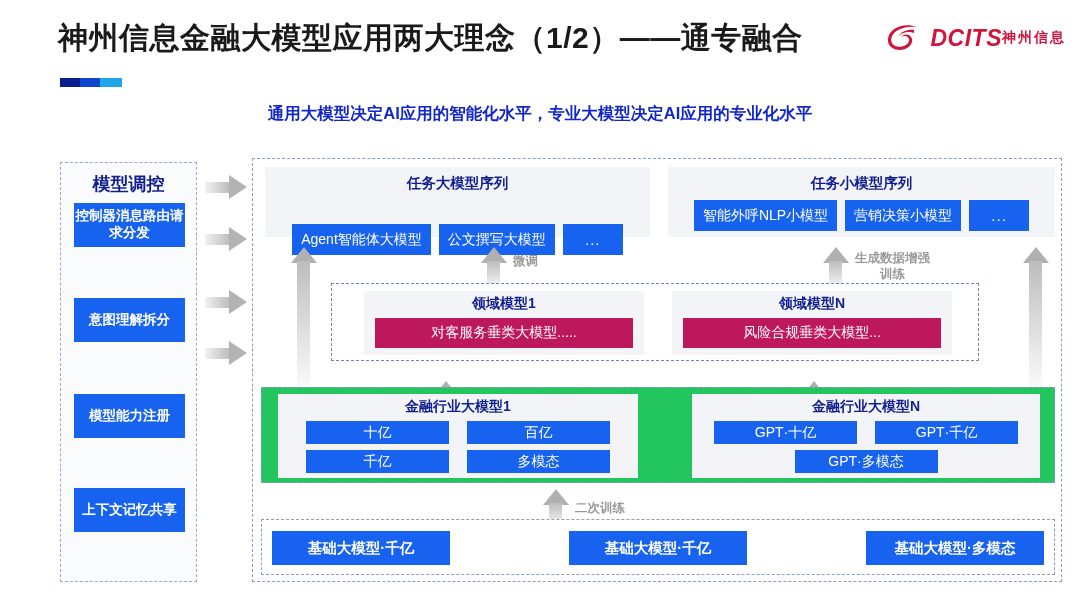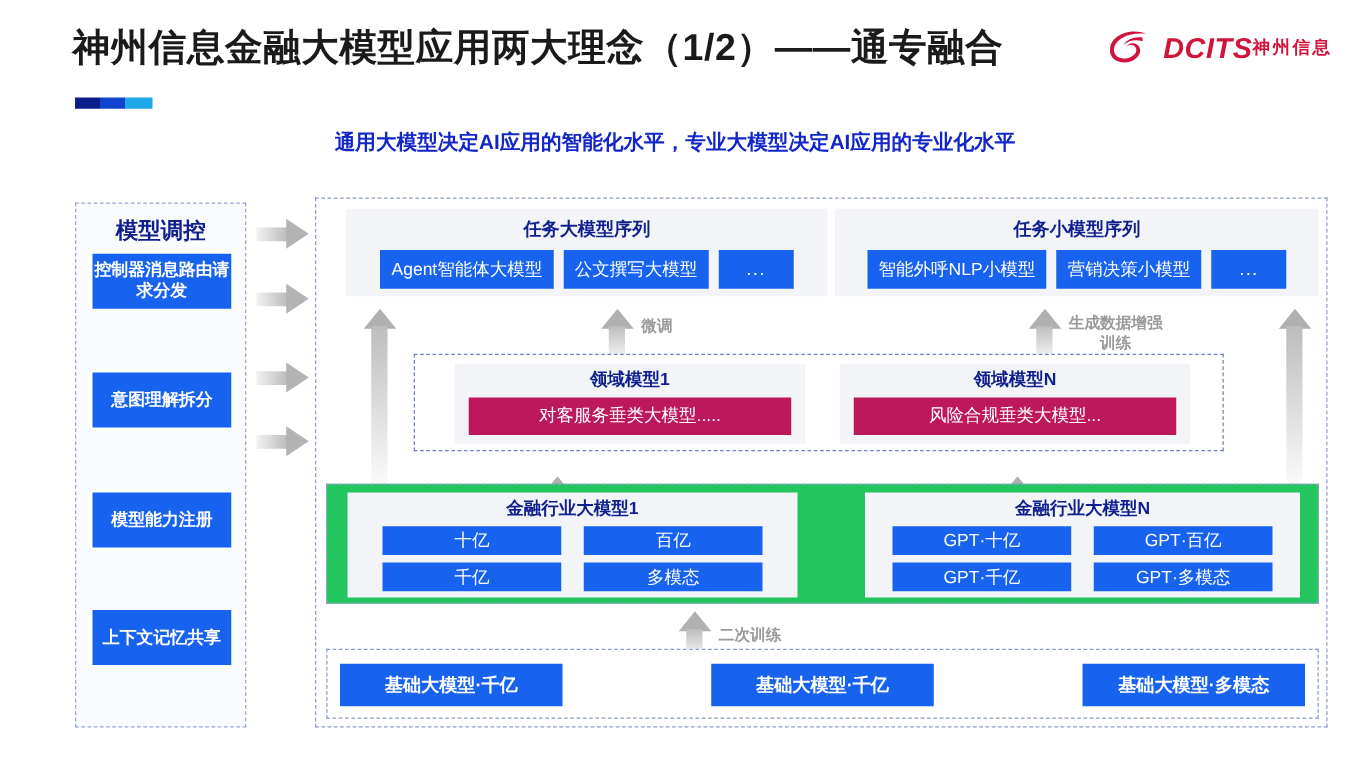--- a/index.html
+++ b/index.html
@@ -75,21 +75,21 @@
     position: absolute; left: 252px; top: 158px; width: 810px; height: 424px;
     border: 1px dashed #8d9bc9; background: #ffffff;
   }
 
   
   .seq {
     position: absolute; top: 8px; height: 70px;
     background: #f2f4f7;
     display: flex; flex-direction: column; align-items: center;
   }
-  .seq-left  { left: 24px;   width: 385px; }
+  .seq-left  { left: 12px;   width: 385px; gap: 24px; }
   .seq-right { left: 415px; width: 387px; }
   .seq-title { font-size: 14.5px; font-weight: 700; color: #111f8e; margin-top: 7px; }
   .seq-row { display: flex; gap: 8px; margin-top: 7px; }
   .chip {
     background: #1763ef; color: #fff; font-size: 14px;
     height: 31px; display: flex; align-items: center; justify-content: center;
     padding: 0 9px; white-space: nowrap;
   }
   .chip.dots { width: 60px; font-size: 15px; letter-spacing: 1px; }
 
@@ -291,21 +291,20 @@
           <div class="ind-chip">十亿</div>
           <div class="ind-chip">百亿</div>
           <div class="ind-chip">千亿</div>
           <div class="ind-chip">多模态</div>
         </div>
       </div>
       <div class="ind-half ih-r">
         <div class="ind-title">金融行业大模型N</div>
         <div class="ind-grid">
           <div class="ind-chip">GPT·十亿</div>
-          <div class="ind-chip">GPT·百亿</div>
           <div class="ind-chip">GPT·千亿</div>
           <div class="ind-chip">GPT·多模态</div>
         </div>
       </div>
     </div>
 
     <div class="varrow va-base">
       <div class="vhead"></div>
         <div class="vshaft" style="top:14px;bottom:0;"></div>
     </div>

